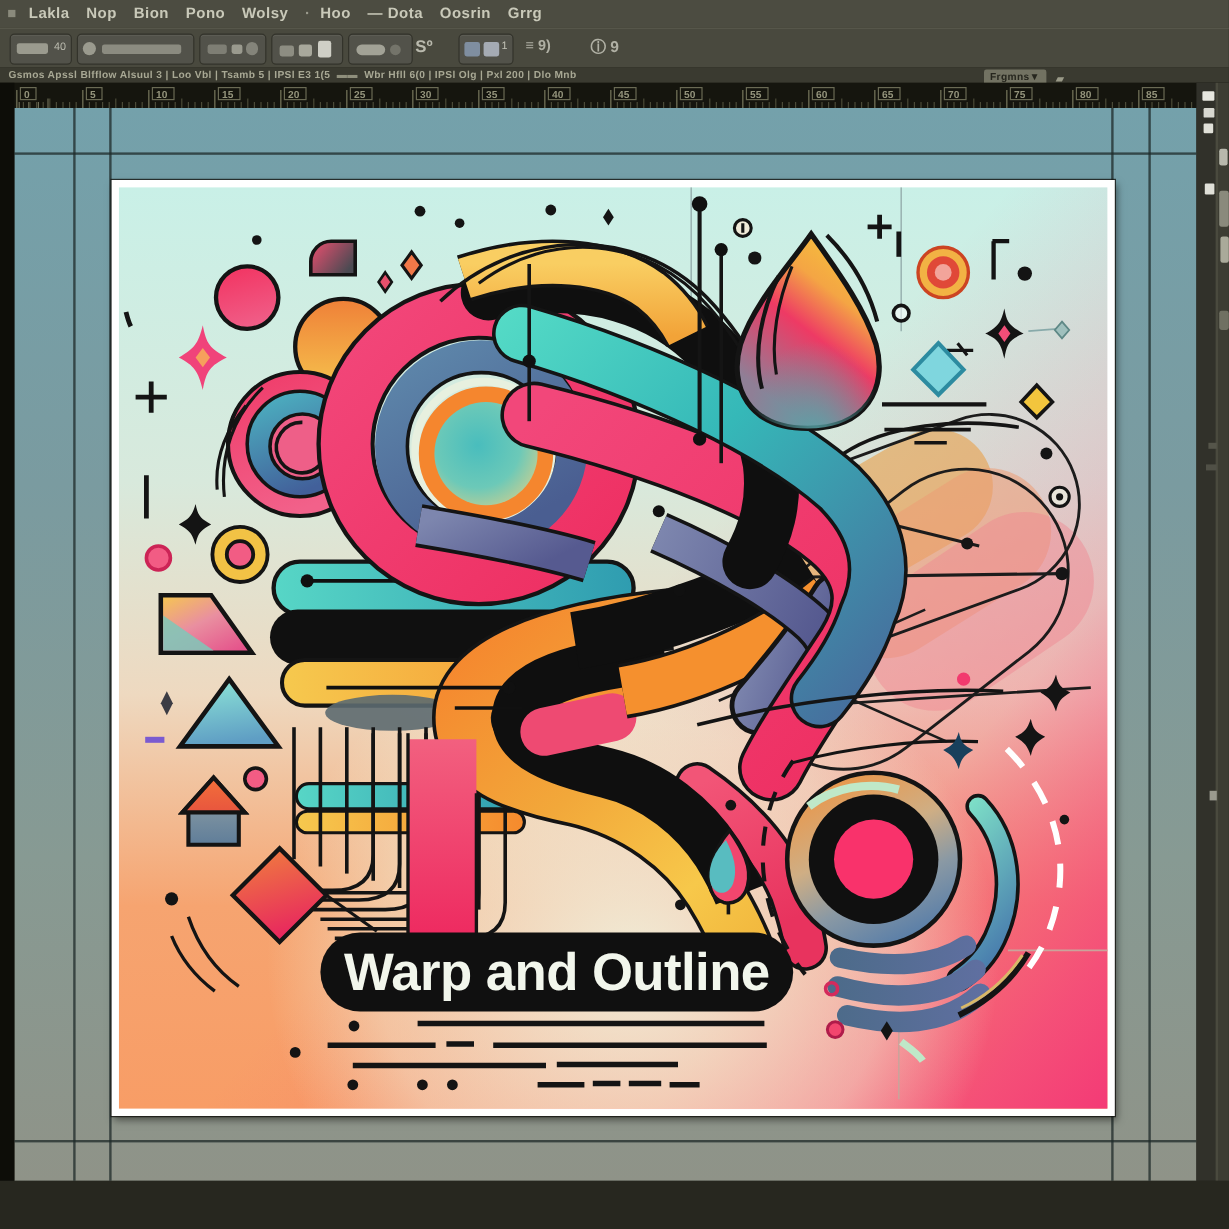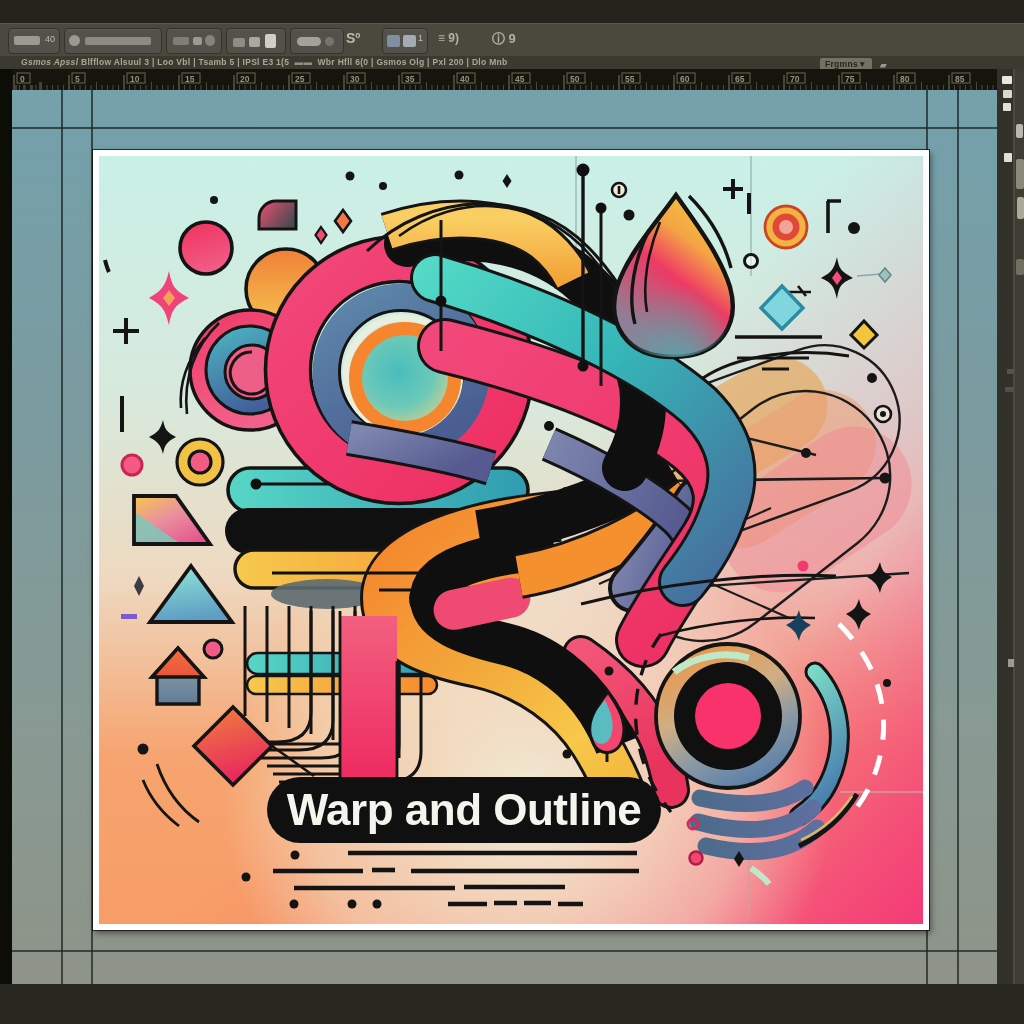--- a/index.html
+++ b/index.html
@@ -27,20 +27,23 @@
   .vguide{position:absolute;top:0;width:2px;height:894px;background:rgba(30,42,40,.75);}
   .hguide{position:absolute;left:0;height:2px;width:985px;background:rgba(30,42,40,.75);}
   
   #artboard{left:93px;top:150px;width:836px;height:780px;background:#ffffff;
     box-shadow:0 0 0 1px rgba(20,20,16,.8),2px 3px 6px rgba(10,10,8,.5);}
   #art{position:absolute;left:6px;top:6px;width:824px;height:768px;}
 </style>
 </head>
 <body>
 <div id="stage">
+  <div class="abs" id="menubar">
+    <span style="margin:0 10px 0 6px;color:#8a8a7c;">■</span><span>Lakla</span><span>Nop</span><span>Bion</span><span>Pono</span><span>Wolsy</span><span style="margin-right:8px;color:#9a9a8c;">·</span><span>Hoo</span><span>— Dota</span><span>Oosrin</span><span>Grrg</span>
+  </div>
   <div class="abs" id="toolbar">
     <div class="tbtn" style="left:8px;width:50px;">
         <div class="tin" style="left:5px;top:7px;width:26px;height:9px;"></div>
         <div style="position:absolute;right:4px;top:5px;font-size:9px;color:#b9b9ad;">40</div>
       </div>
     <div class="tbtn" style="left:64px;width:96px;">
         <div class="tin" style="left:4px;top:6px;width:11px;height:11px;border-radius:6px;"></div>
         <div class="tin" style="left:20px;top:8px;width:66px;height:8px;background:#8b8b80;"></div>
       </div>
     <div class="tbtn" style="left:166px;width:54px;">
@@ -60,21 +63,21 @@
     <div style="position:absolute;left:346px;top:6px;color:#b9b9ad;font-size:14px;font-weight:bold;">Sº</div>
     <div class="tbtn" style="left:382px;width:44px;">
         <div class="tin" style="left:4px;top:6px;width:13px;height:12px;background:#7f8ea0;"></div>
         <div class="tin" style="left:20px;top:6px;width:13px;height:12px;background:#a5abb4;"></div>
         <div style="position:absolute;left:35px;top:4px;font-size:9px;color:#c2c2b6;">1</div>
       </div>
     <div style="position:absolute;left:438px;top:7px;color:#b0b0a4;font-size:12px;font-weight:bold;">≡ 9)</div>
     <div style="position:absolute;left:492px;top:6px;color:#b0b0a4;font-size:13px;font-weight:bold;">ⓘ 9</div>
   </div>
   <div class="abs" id="optbar">
-    <span style="margin-left:21px;font-style:italic;">Gsmos Apssl</span> <span>Blfflow Alsuul 3</span> | <span>Loo Vbl</span> | <span>Tsamb 5</span> | <span>IPSl E3 1(5</span> &nbsp;<span style="color:#8f8f7c;">▬▬</span>&nbsp; <span>Wbr Hfll 6(0</span> | <span>Gsmos Olg</span> | <span>Pxl 200</span> | <span>Dlo Mnb</span>
+    <span style="margin-left:7px;">Gsmos Apssl</span> <span>Blfflow Alsuul 3</span> | <span>Loo Vbl</span> | <span>Tsamb 5</span> | <span>IPSl E3 1(5</span> &nbsp;<span style="color:#8f8f7c;">▬▬</span>&nbsp; <span>Wbr Hfll 6(0</span> | <span>IPSl Olg</span> | <span>Pxl 200</span> | <span>Dlo Mnb</span>
     <span style="position:absolute;left:820px;top:2px;background:#727262;color:#26261e;padding:2px 5px;border-radius:2px;height:9px;line-height:9px;">Frgmns▼</span>
     <span style="position:absolute;left:880px;top:3px;color:#9a9a88;">▰</span>
   </div>
   <div class="abs" id="hruler">
     <svg width="1024" height="21" xmlns="http://www.w3.org/2000/svg">
       <rect width="1024" height="21" fill="#15150e"></rect>
       <g stroke="#6e6e58" stroke-width="1">
         <path d="M0 21 V13 M8 21 V16 M16 21 V16 M24 21 V16 M32 21 V16 M40 21 V13"></path>
       </g>
       <line x1="14" y1="21" x2="14" y2="6" stroke="#62624c" stroke-width="1.3"></line>

